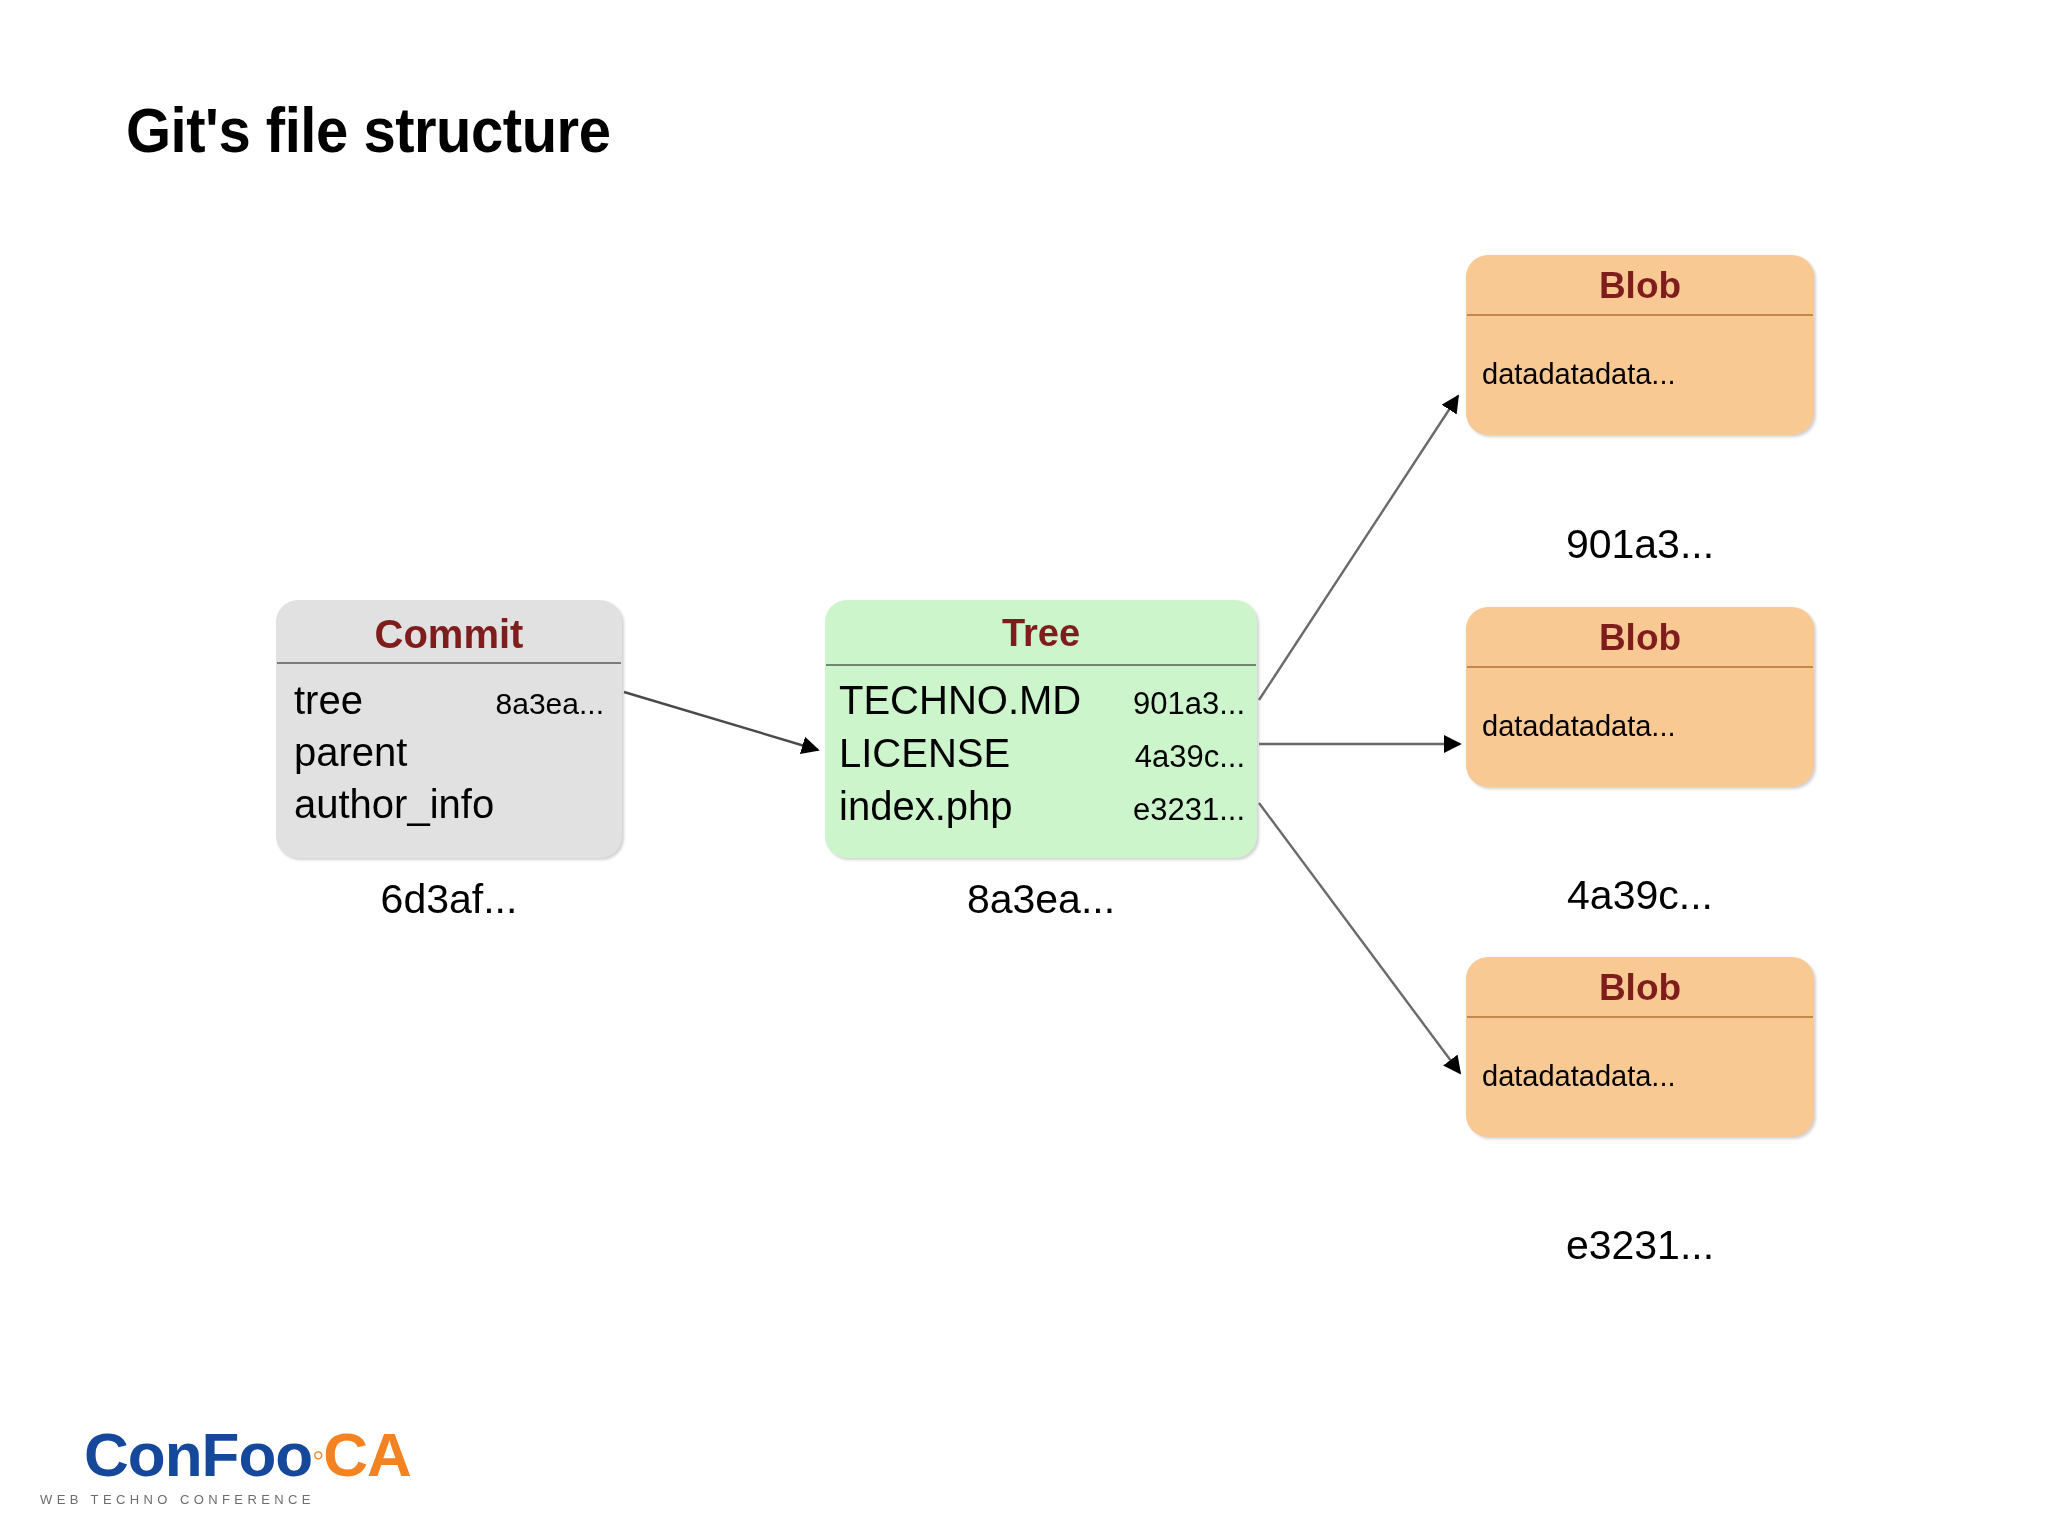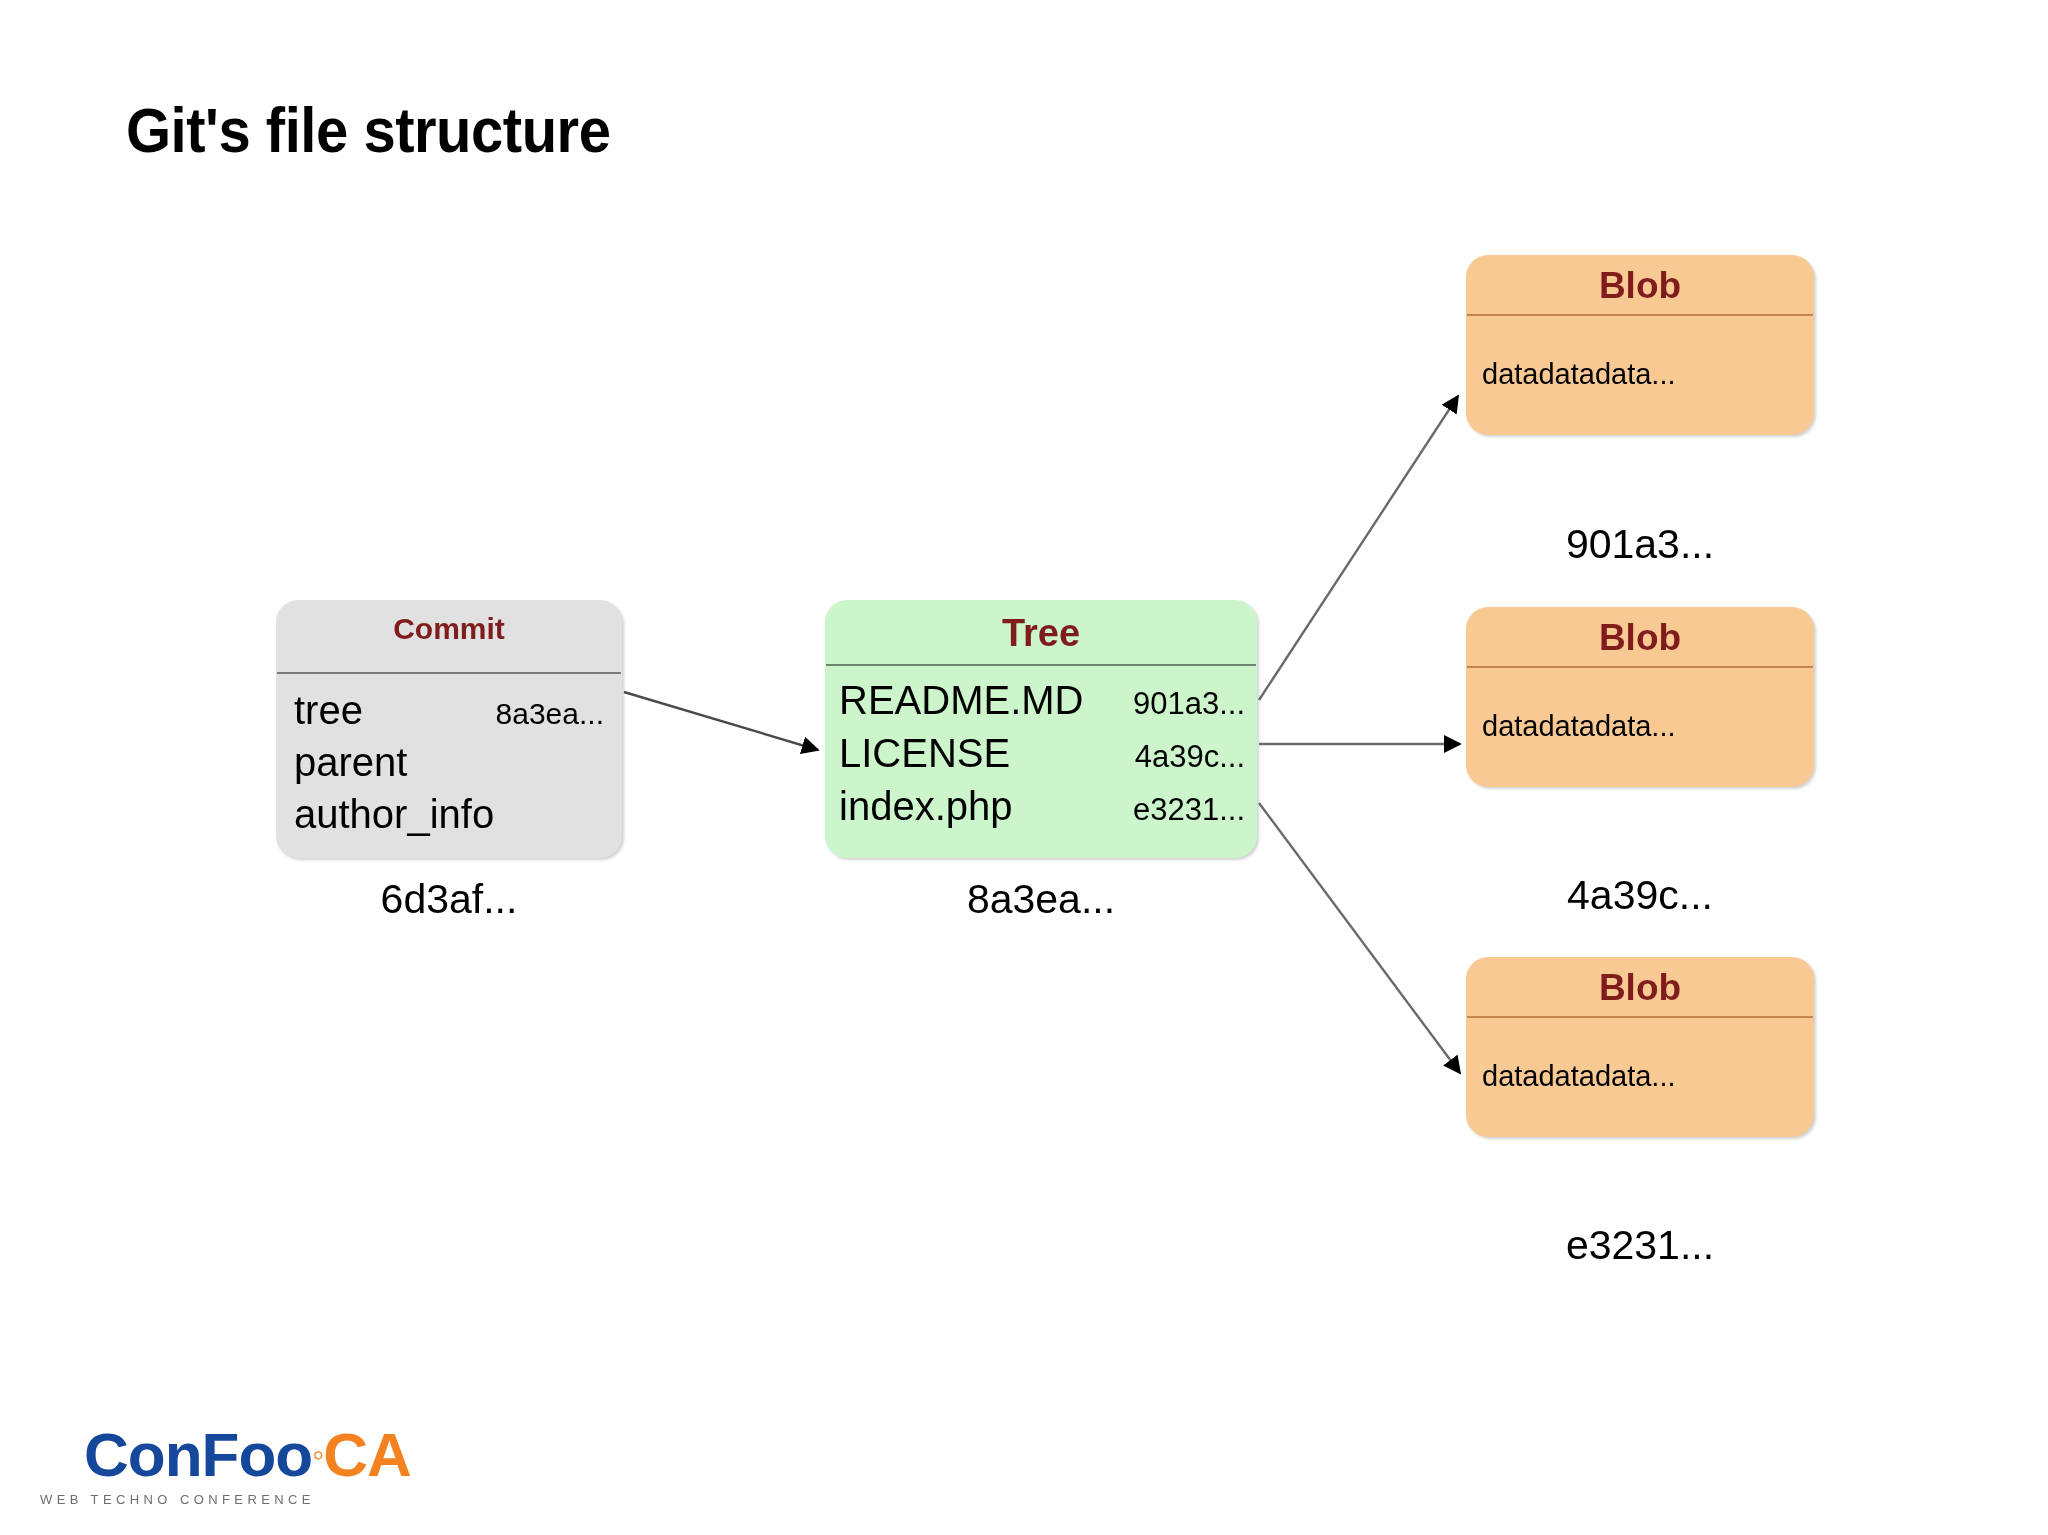--- a/index.html
+++ b/index.html
@@ -64,21 +64,21 @@
   }
   .row .k { text-align: left; }
   .row .v { text-align: right; }
 
   
   #commit-node {
     left: 276px; top: 600px;
     width: 346px; height: 258px;
     background: #e1e1e1;
   }
-  #commit-node .node-header { font-size: 30px; padding-top: 14px; padding-bottom: 28px; }
+  #commit-node .node-header { font-size: 40px; padding-top: 14px; padding-bottom: 8px; }
   #commit-node .node-body { padding: 14px 18px 0 18px; }
   #commit-node .row { font-size: 40px; height: 52px; }
   #commit-node .row .v { font-size: 30px; }
 
   
   #tree-node {
     left: 825px; top: 600px;
     width: 432px; height: 258px;
     background: #ccf5cc;
   }
@@ -182,21 +182,21 @@
       </div>
     </div>
   </div>
   <div class="caption" id="commit-caption">6d3af...</div>
 
   <div class="node" id="tree-node">
     <div class="node-header">Tree</div>
     <div class="node-divider"></div>
     <div class="node-body">
       <div class="row">
-        <span class="k">README.MD</span>
+        <span class="k">TECHNO.MD</span>
         <span class="v">901a3...</span>
       </div>
       <div class="row">
         <span class="k">LICENSE</span>
         <span class="v">4a39c...</span>
       </div>
       <div class="row">
         <span class="k">index.php</span>
         <span class="v">e3231...</span>
       </div>

